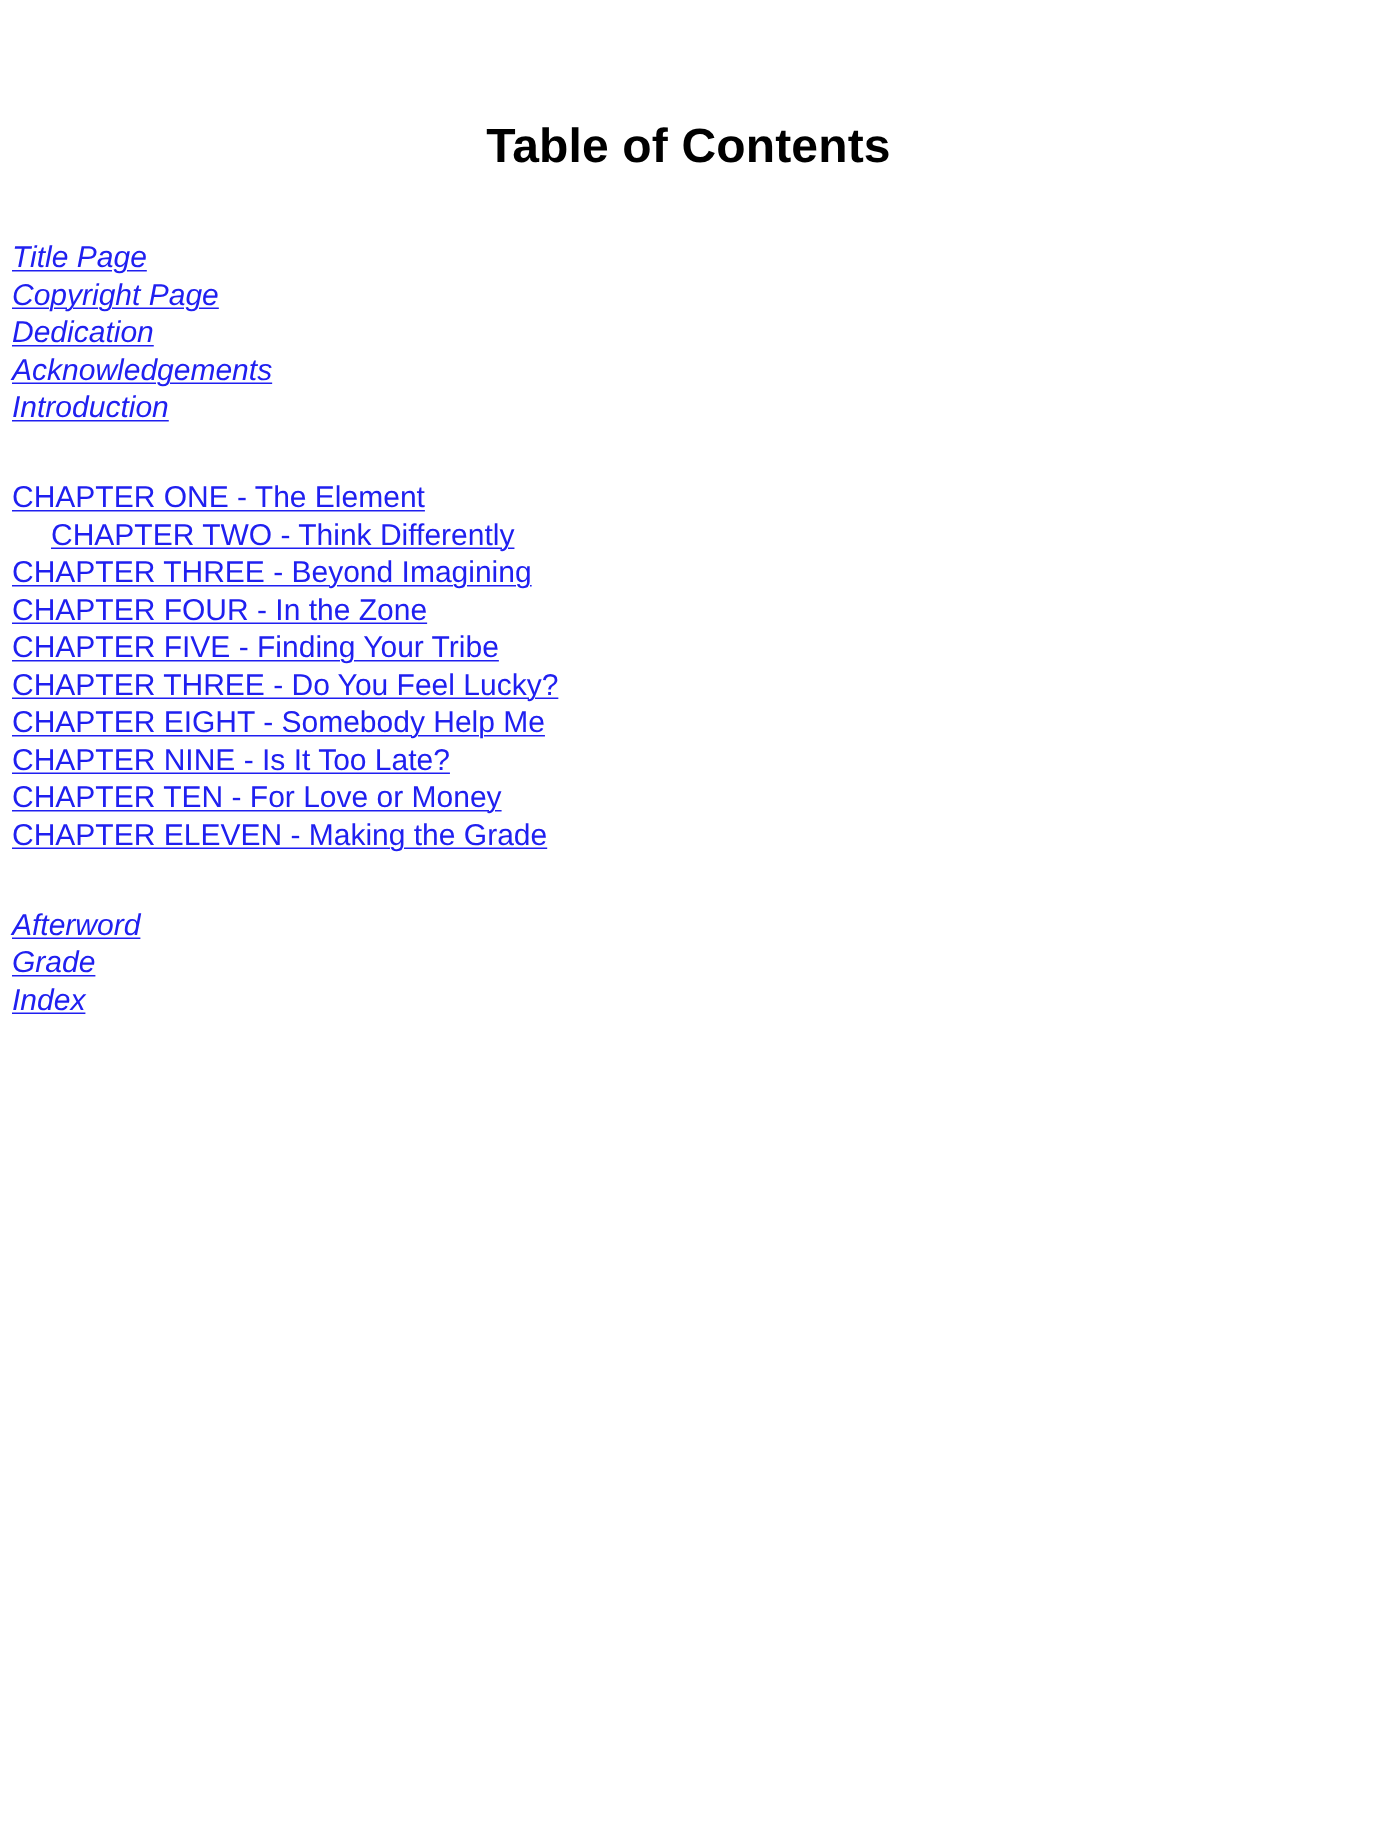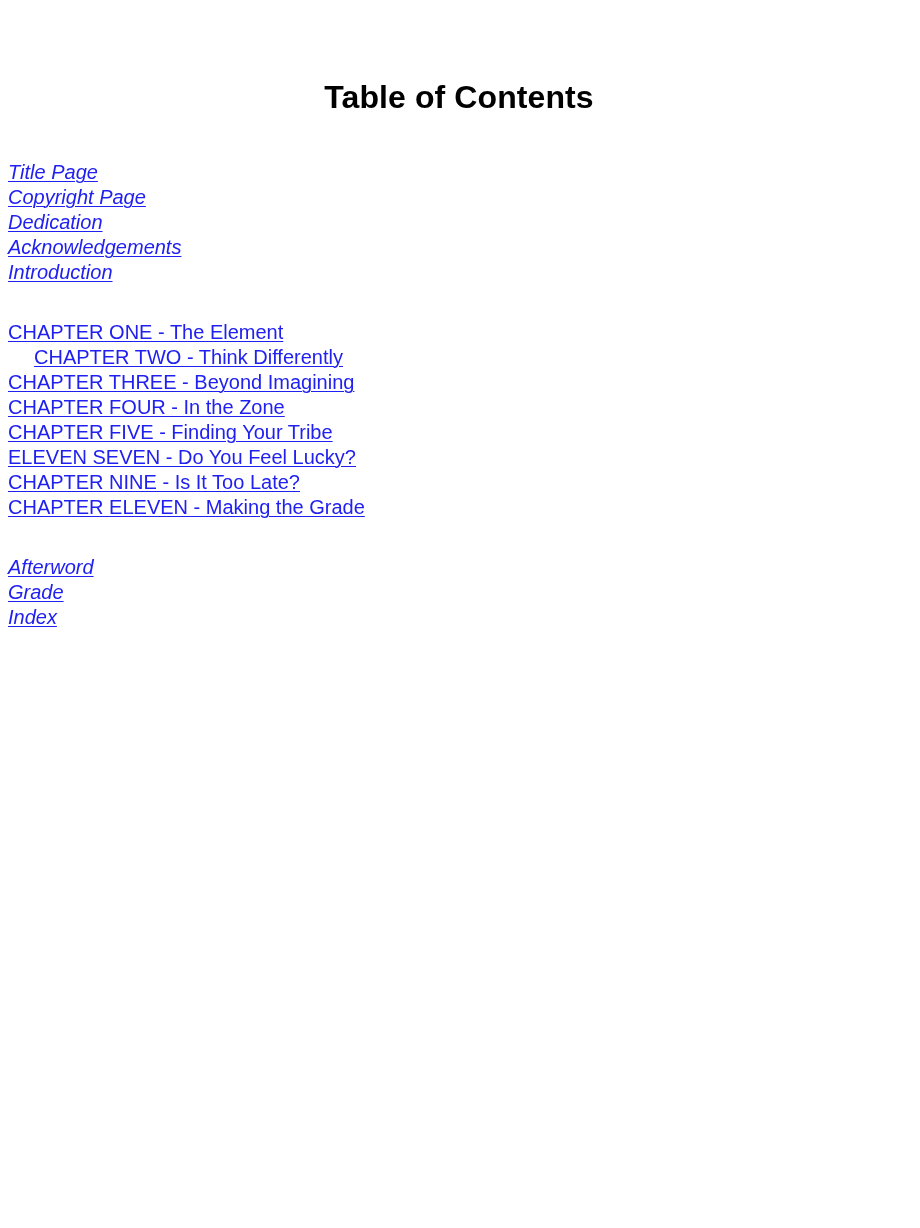--- a/index.html
+++ b/index.html
@@ -94,22 +94,24 @@
         <a class="toc-link italic" style="color: rgb(32, 32, 240);">Dedication</a>
         <a class="toc-link italic" style="color: rgb(32, 32, 240);">Acknowledgements</a>
         <a class="toc-link italic" style="color: rgb(32, 32, 240);">Introduction</a>
       </div>
       <div class="toc-group">
         <a class="toc-link upright" style="color: rgb(32, 32, 240);">CHAPTER ONE - The Element</a>
         <a class="toc-link upright" style="color: rgb(32, 32, 240); margin-left: 26px;">CHAPTER TWO - Think Differently</a>
         <a class="toc-link upright" style="color: rgb(32, 32, 240);">CHAPTER THREE - Beyond Imagining</a>
         <a class="toc-link upright" style="color: rgb(32, 32, 240);">CHAPTER FOUR - In the Zone</a>
         <a class="toc-link upright" style="color: rgb(32, 32, 240);">CHAPTER FIVE - Finding Your Tribe</a>
-        <a class="toc-link upright" style="color: rgb(32, 32, 240);">ELEVEN SEVEN - Do You Feel Lucky?</a>
+        <a class="toc-link upright" style="color: rgb(32, 32, 240);">CHAPTER THREE - Do You Feel Lucky?</a>
+        <a class="toc-link upright" style="color: rgb(32, 32, 240);">CHAPTER EIGHT - Somebody Help Me</a>
         <a class="toc-link upright" style="color: rgb(32, 32, 240);">CHAPTER NINE - Is It Too Late?</a>
+        <a class="toc-link upright" style="color: rgb(32, 32, 240);">CHAPTER TEN - For Love or Money</a>
         <a class="toc-link upright" style="color: rgb(32, 32, 240);">CHAPTER ELEVEN - Making the Grade</a>
       </div>
       <div class="toc-group">
         <a class="toc-link italic" style="color: rgb(32, 32, 240);">Afterword</a>
         <a class="toc-link italic" style="color: rgb(32, 32, 240);">Grade</a>
         <a class="toc-link italic" style="color: rgb(32, 32, 240);">Index</a>
       </div>
     </nav>
 
 </div>

